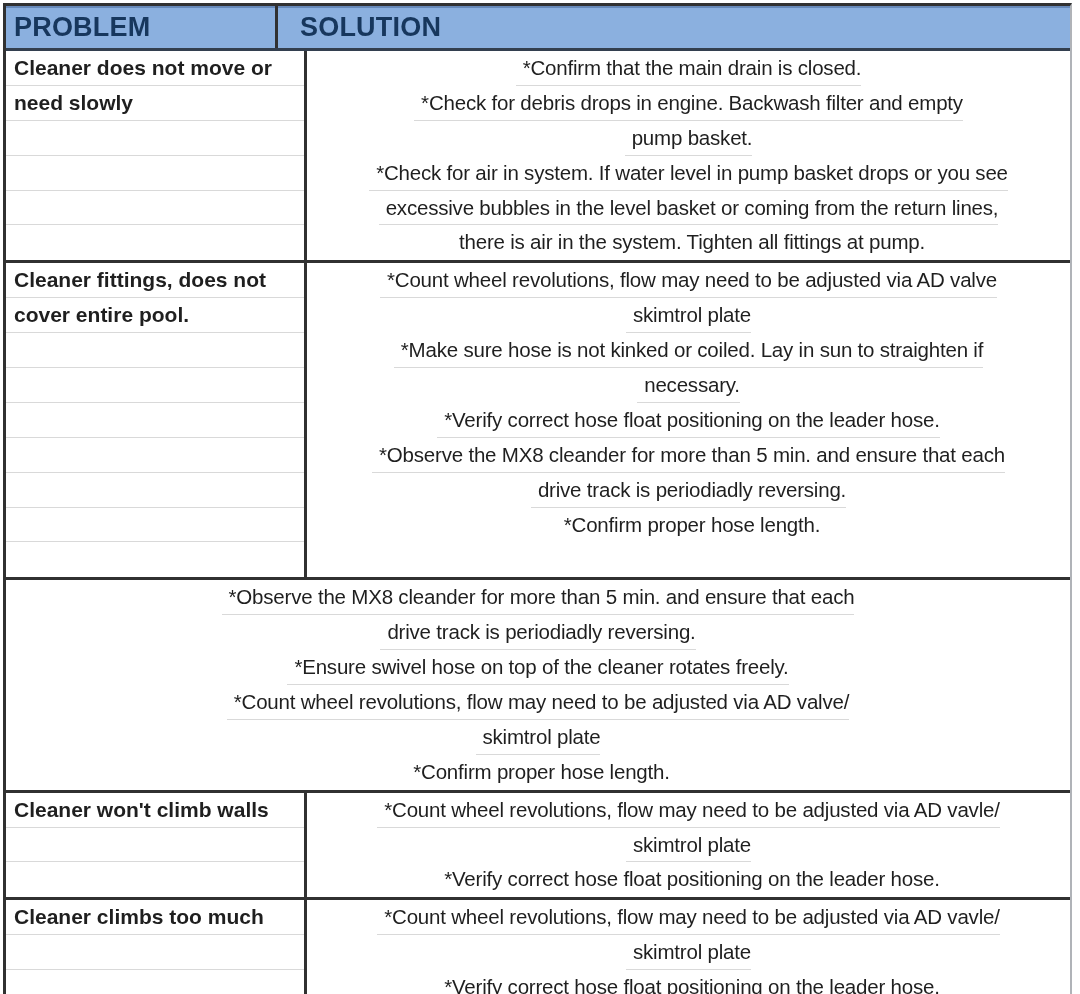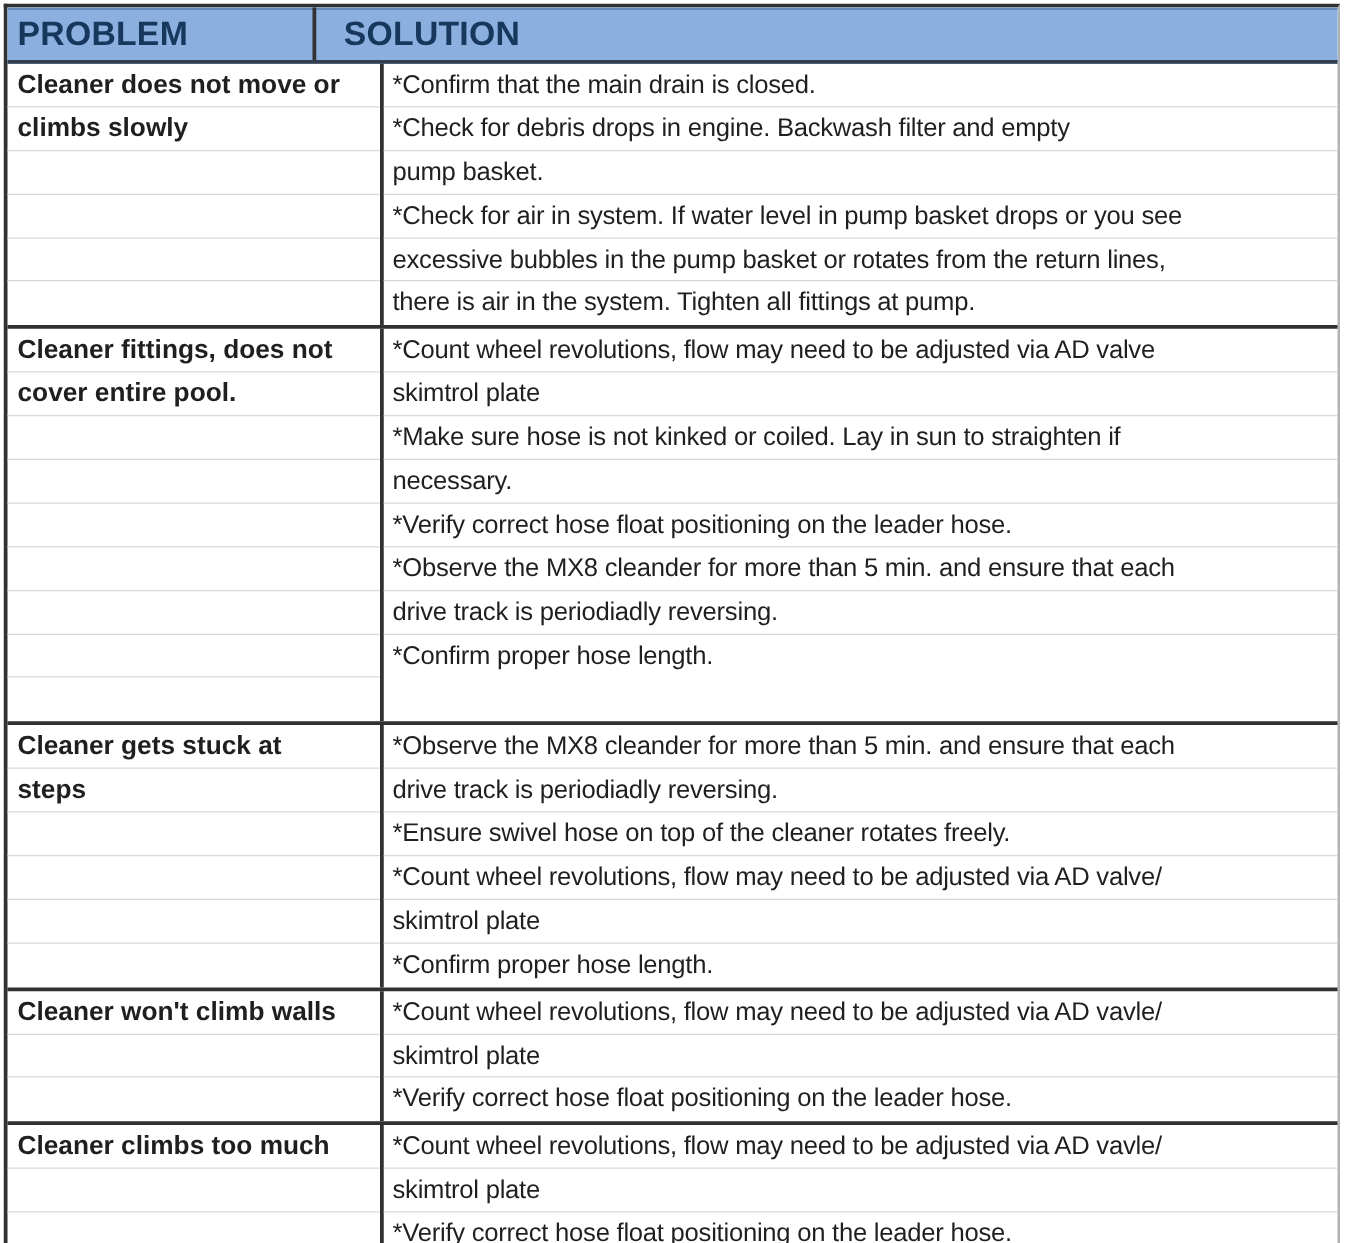--- a/index.html
+++ b/index.html
@@ -34,21 +34,21 @@
     line-height: 42px;
     font-weight: bold;
     font-size: 27px;
     color: var(--header-text, #17375D);
     letter-spacing: 0.2px;
     white-space: nowrap;
     overflow: hidden;
     box-sizing: border-box;
   }
   .h-cell.problem {
-    width: 247px;
+    width: 272px;
     padding-left: 8px;
     border-right: 3px solid var(--border-dark, #333);
   }
   .h-cell.solution {
     flex: 1;
     padding-left: 22px;
   }
   .section {
     display: flex;
     border-bottom: 3px solid var(--border-dark, #333);
@@ -56,21 +56,21 @@
   .section:last-child { border-bottom: none; }
   .col {
     display: flex;
     flex-direction: column;
     box-sizing: border-box;
   }
   .col-problem {
     width: 301px;
     border-right: 3px solid var(--border-dark, #333);
   }
-  .col-solution { flex: 1; }
+  .col-solution { flex: 1; align-items: center; }
   .row {
     height: 34.9px;
     box-sizing: border-box;
     border-bottom: 1px solid var(--grid-line, #d9d9d9);
     line-height: 33.9px;
     white-space: nowrap;
     overflow: visible;
   }
   .row:last-child { border-bottom: none; }
   .col-problem .row {
@@ -91,32 +91,32 @@
 
 <div class="table-wrap">
   <div class="header-row">
     <div class="h-cell problem">PROBLEM</div>
     <div class="h-cell solution">SOLUTION</div>
   </div>
   <div id="sections">
       <div class="section">
         <div class="col col-problem">
           <div class="row">Cleaner does not move or</div>
-          <div class="row">climbs slowly</div>
+          <div class="row">need slowly</div>
           <div class="row"></div>
           <div class="row"></div>
           <div class="row"></div>
           <div class="row"></div>
         </div>
         <div class="col col-solution">
           <div class="row">*Confirm that the main drain is closed.</div>
           <div class="row">*Check for debris drops in engine. Backwash filter and empty</div>
           <div class="row">pump basket.</div>
           <div class="row">*Check for air in system. If water level in pump basket drops or you see</div>
-          <div class="row">excessive bubbles in the pump basket or rotates from the return lines,</div>
+          <div class="row">excessive bubbles in the level basket or coming from the return lines,</div>
           <div class="row">there is air in the system. Tighten all fittings at pump.</div>
         </div>
       </div>
       <div class="section">
         <div class="col col-problem">
           <div class="row">Cleaner fittings, does not</div>
           <div class="row">cover entire pool.</div>
           <div class="row"></div>
           <div class="row"></div>
           <div class="row"></div>
@@ -130,28 +130,20 @@
           <div class="row">skimtrol plate</div>
           <div class="row">*Make sure hose is not kinked or coiled. Lay in sun to straighten if</div>
           <div class="row">necessary.</div>
           <div class="row">*Verify correct hose float positioning on the leader hose.</div>
           <div class="row">*Observe the MX8 cleander for more than 5 min. and ensure that each</div>
           <div class="row">drive track is periodiadly reversing.</div>
           <div class="row">*Confirm proper hose length.</div>
         </div>
       </div>
       <div class="section">
-        <div class="col col-problem">
-          <div class="row">Cleaner gets stuck at</div>
-          <div class="row">steps</div>
-          <div class="row"></div>
-          <div class="row"></div>
-          <div class="row"></div>
-          <div class="row"></div>
-        </div>
         <div class="col col-solution">
           <div class="row">*Observe the MX8 cleander for more than 5 min. and ensure that each</div>
           <div class="row">drive track is periodiadly reversing.</div>
           <div class="row">*Ensure swivel hose on top of the cleaner rotates freely.</div>
           <div class="row">*Count wheel revolutions, flow may need to be adjusted via AD valve/</div>
           <div class="row">skimtrol plate</div>
           <div class="row">*Confirm proper hose length.</div>
         </div>
       </div>
       <div class="section">

